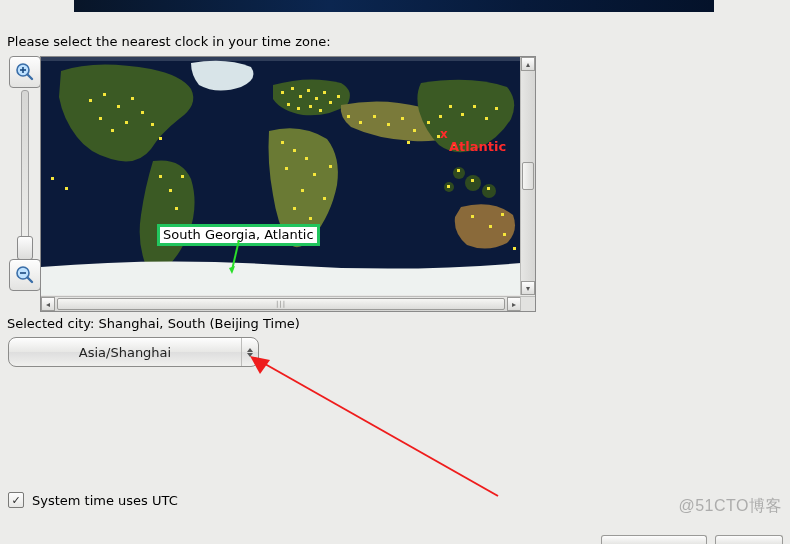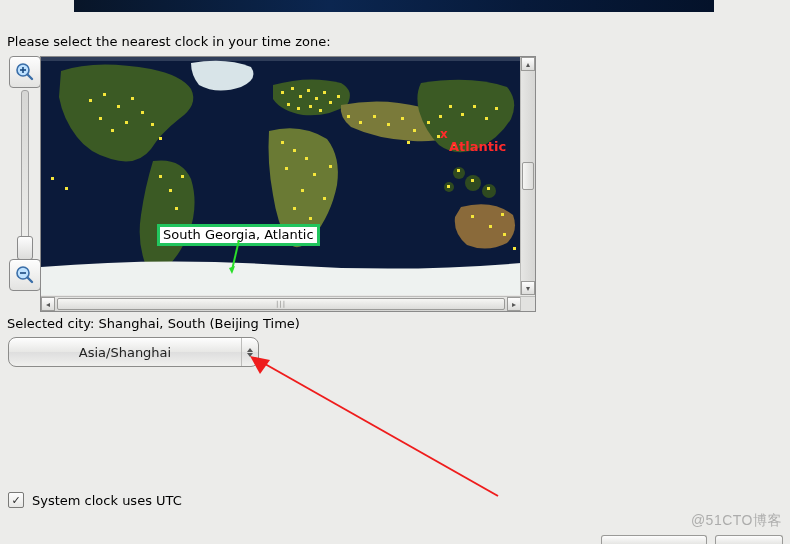--- a/index.html
+++ b/index.html
@@ -234,23 +234,23 @@
     border-bottom: none;
     border-radius: 3px 3px 0 0;
     background: linear-gradient(#fdfdfd,#e6e6e4);
   }
   .footer-btn.b1 { left: 601px; width: 104px; }
   .footer-btn.b2 { left: 715px; width: 66px; }
 
   .watermark {
     position: absolute;
     right: 8px;
-    bottom: 14px;
+    bottom: 27px;
     color: rgba(120,120,120,0.55);
-    font-size: 14px;
+    font-size: 16px;
     letter-spacing: 0.5px;
     font-family: sans-serif;
     pointer-events: none;
     margin-left: 38px;
   }
 
   
   .anno-arrow {
     position: absolute;
     left: 248px;
@@ -423,21 +423,21 @@
 <div class="tz-combo">
   <span class="val">Asia/Shanghai</span>
   <span class="arrows">
     <span class="a up"></span>
       <span class="a dn"></span>
   </span>
 </div>
 
 <div class="utc-row">
   <span class="checkbox">✓</span>
-  <span>System clock uses UTC</span>
+  <span>System time uses UTC</span>
 </div>
 
 <div class="footer-btn b1"></div>
 <div class="footer-btn b2"></div>
 
 <div class="watermark">@51CTO博客</div>
 
 <svg class="anno-arrow" viewBox="0 0 260 150">
   <line x1="250" y1="142" x2="10" y2="6" stroke="#ef1c1c" stroke-width="2"></line>
   <polygon points="2,2 22,6 12,20" fill="#ef1c1c"></polygon>

